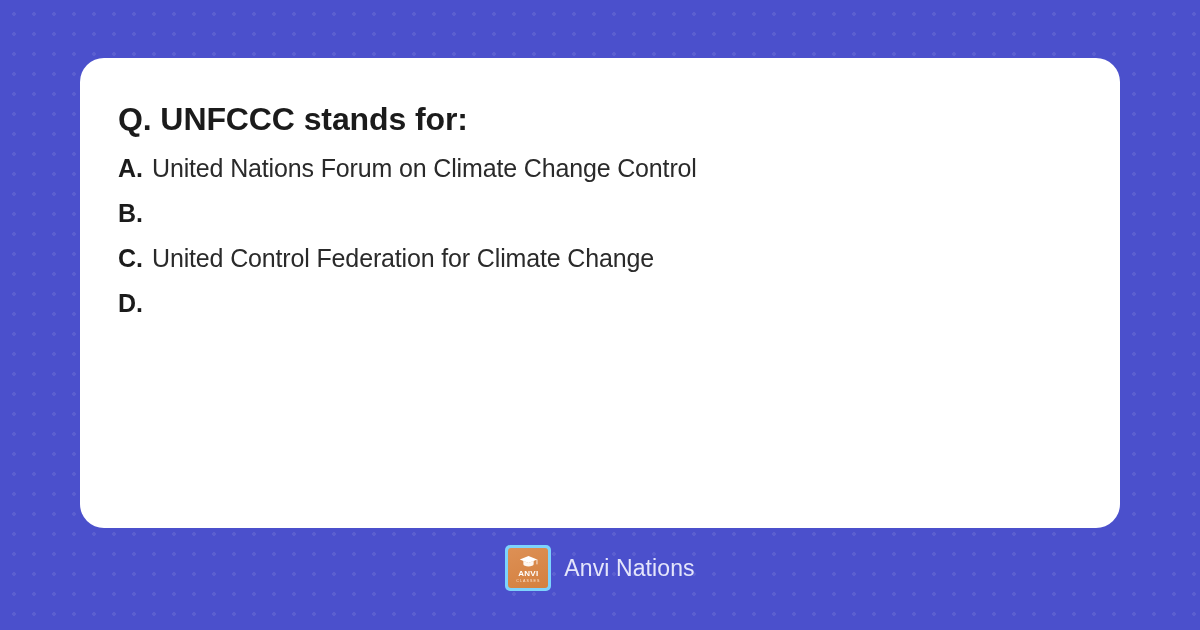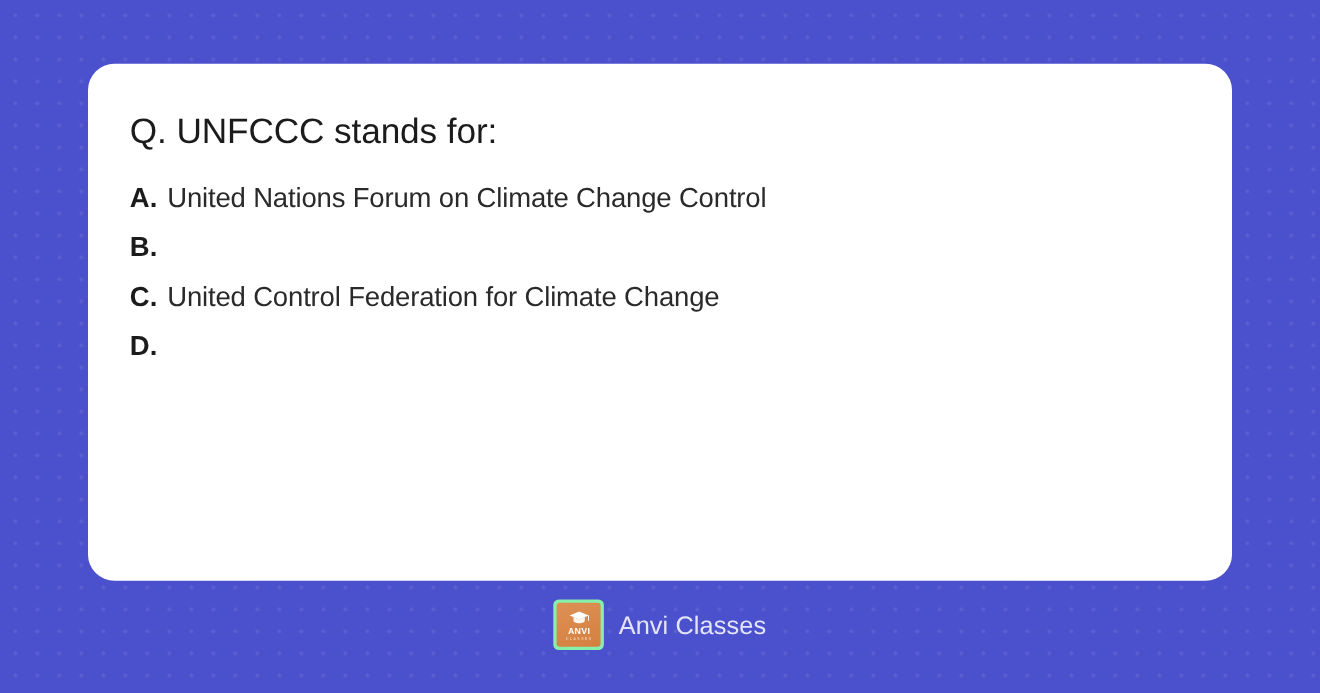--- a/index.html
+++ b/index.html
@@ -35,25 +35,25 @@
     top: 58px;
     width: 1040px;
     height: 470px;
     background: #ffffff;
     border-radius: 24px;
     padding: 42px 38px 30px 38px;
   }
 
   .question {
     font-size: 32px;
-    font-weight: normal;
+    font-weight: bold;
     color: #1b1b1b;
     letter-spacing: -0.1px;
     line-height: 1.2;
-    margin-bottom: 20px;
+    margin-bottom: 8px;
     white-space: nowrap;
   }
 
   .options-list {
     list-style: none;
   }
 
   .option-row {
     display: flex;
     align-items: baseline;
@@ -85,21 +85,21 @@
     display: flex;
     align-items: center;
     justify-content: center;
     gap: 13px;
   }
 
   .brand-logo {
     width: 46px;
     height: 46px;
     border-radius: 5px;
-    background: #86efac;
+    background: #7dd3fc;
     padding: 3px;
     display: flex;
     align-items: center;
     justify-content: center;
     flex: 0 0 auto;
   }
 
   .brand-logo-inner {
     width: 100%;
     height: 100%;
@@ -196,16 +196,16 @@
         <path d="M12 1 L23 5.5 L12 10 L1 5.5 Z" fill="#ffffff"></path>
         <path d="M5.5 7.2 L5.5 11.6 C5.5 13.2 8.6 14.4 12 14.4 C15.4 14.4 18.5 13.2 18.5 11.6 L18.5 7.2 L12 10 Z" fill="#ffffff" opacity="0.93"></path>
         <rect x="22.2" y="5.4" width="1" height="6.2" fill="#ffffff"></rect>
       </svg>
       <div class="brand-logo-name">ANVI</div>
       <div class="brand-logo-sub">CLASSES</div>
     </div>
   </div>
 
   <div class="brand-text-block">
-    <div class="brand-name">Anvi Classes</div>
+    <div class="brand-name">Anvi Nations</div>
   </div>
 
 </div>
 
 </body></html>

